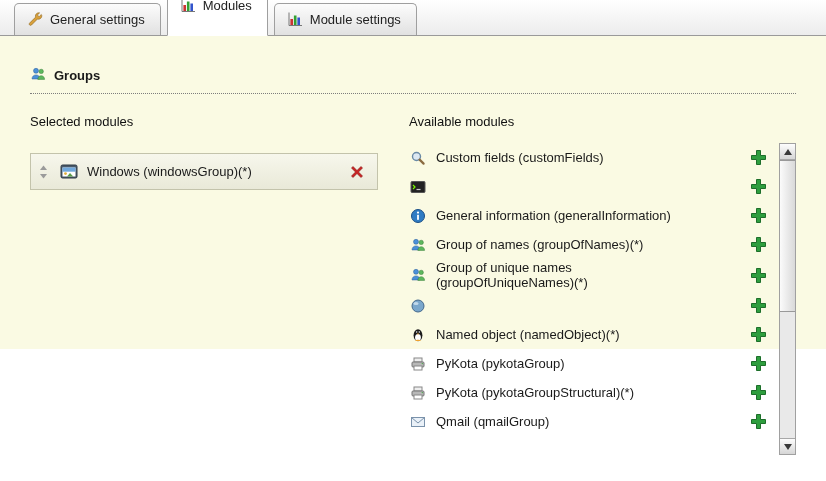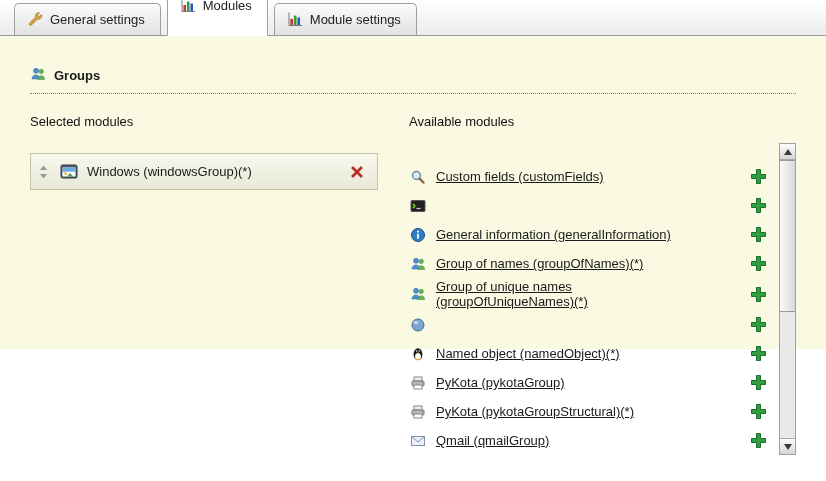--- a/index.html
+++ b/index.html
@@ -68,21 +68,21 @@
   }
   .selected-row .drag { margin-right:12px; cursor:ns-resize; display:flex; }
   .selected-row .modicon { margin-right:9px; display:flex; }
   .sel-label { flex:1; }
   .remove-btn {
     border:none; background:none; padding:0; margin:0 2px 0 8px;
     cursor:pointer; display:flex; align-items:center;
   }
 
   
-  .avail-body { display:flex; align-items:flex-end; margin-top:14px;text-decoration:underline; }
+  .avail-body { display:flex; align-items:flex-start; margin-top:14px; }
   .avail-list { flex:1; }
   .avail-row { display:flex; align-items:center; min-height:29px; padding:1px 0; }
   .avail-row .icon { width:18px; display:flex; justify-content:center; margin-right:9px; flex:none; }
   .avail-label { width:276px; line-height:15px; }
   .add-btn {
     border:none; background:none; padding:0; margin-left:auto; margin-right:6px;
     cursor:pointer; display:flex; align-items:center;
   }
 
   

